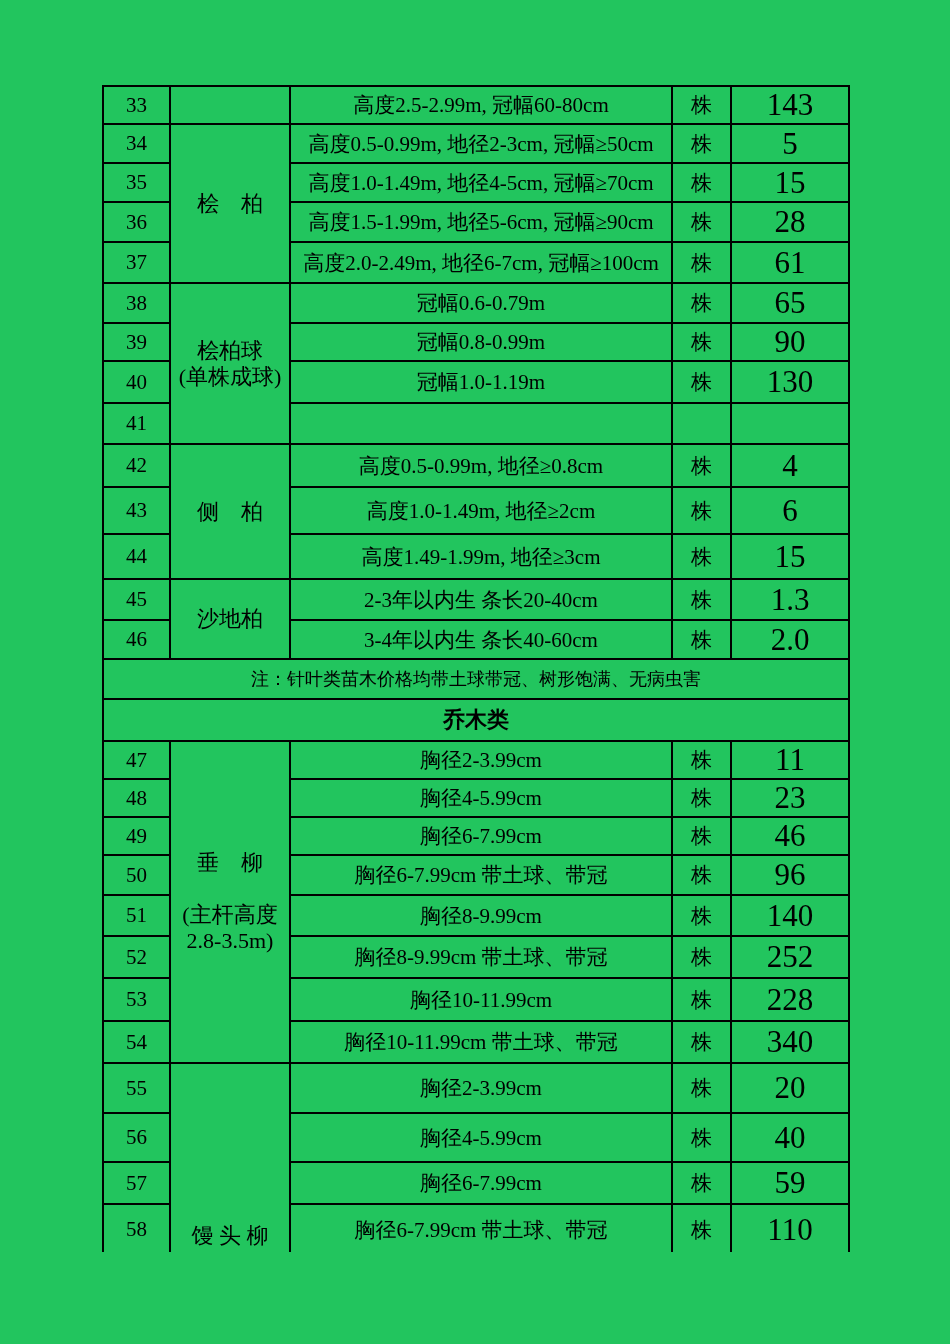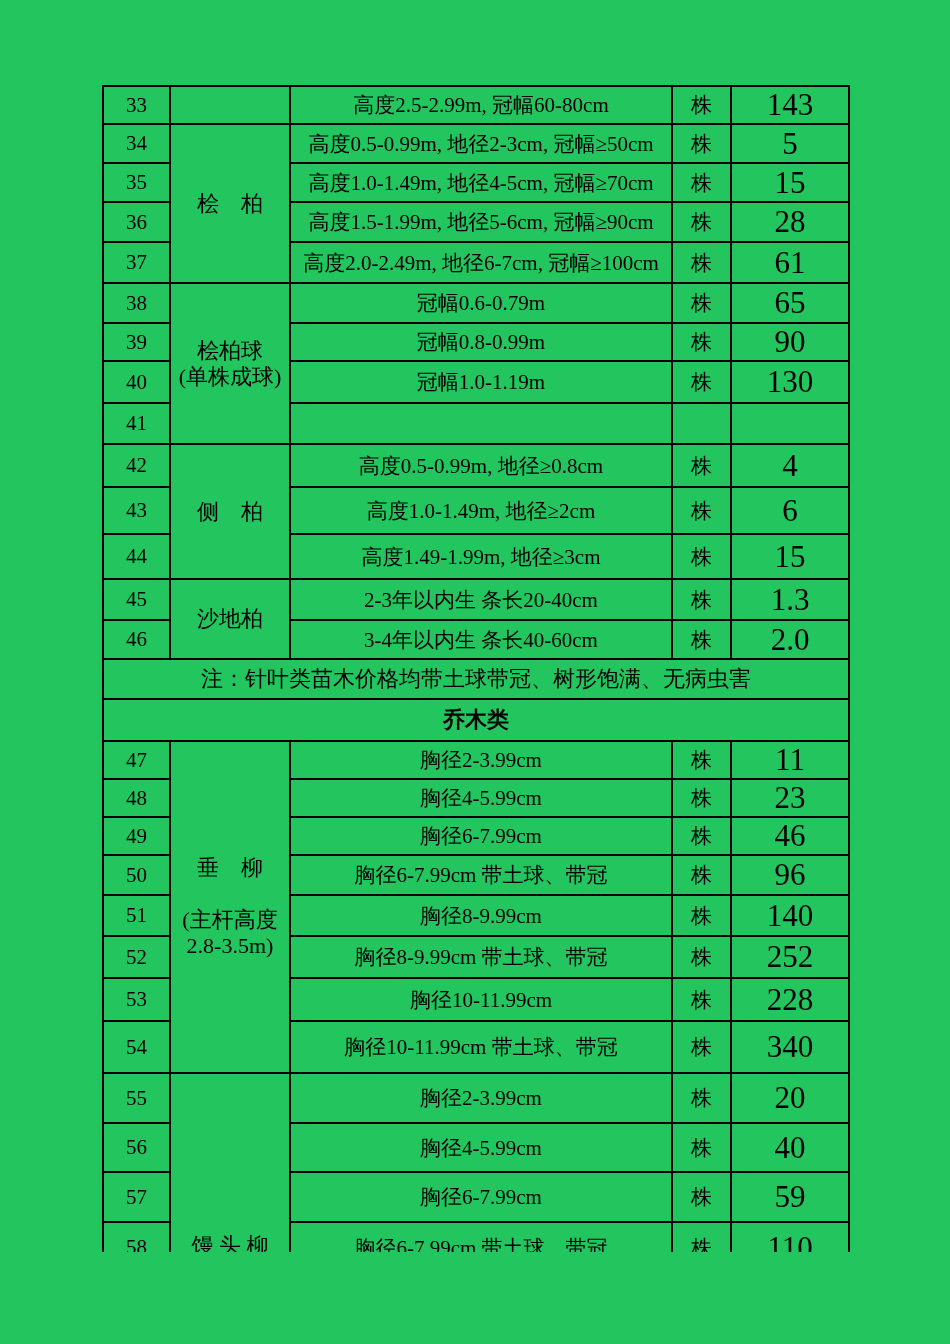--- a/index.html
+++ b/index.html
@@ -31,21 +31,21 @@
 
   
   td.no-top { border-top:none; }
 
   
   td.cut { vertical-align:top; position:relative; border-bottom:none; }
   td.cut .abs { position:absolute; top:158px; left:0; right:0; text-align:center; }
   td.cut .nline { min-height:27px; line-height:27px; }
 
   td.note-cell {
-    font-size:22px; text-align:left; padding-left:7px;
+    font-size:18px; text-align:left; padding-left:7px;
   }
   td.section-cell { font-size:22px; font-weight:700; }
 
   .footer {
     position:absolute; top:1286px; left:0; width:100%;
     text-align:center; font-size:17px;
   }
 </style>
 </head>
 <body>
@@ -220,21 +220,21 @@
             <td class="c-spec">胸径8-9.99cm 带土球、带冠</td>
             <td class="c-unit">株</td>
             <td class="c-price">252</td>
           </tr>
           <tr style="height: 43px;">
             <td class="c-num">53</td>
             <td class="c-spec">胸径10-11.99cm</td>
             <td class="c-unit">株</td>
             <td class="c-price">228</td>
           </tr>
-          <tr style="height: 52px;">
+          <tr style="height: 42px;">
             <td class="c-num">54</td>
             <td class="c-spec">胸径10-11.99cm 带土球、带冠</td>
             <td class="c-unit">株</td>
             <td class="c-price">340</td>
           </tr>
           <tr style="height: 50px;">
             <td class="c-num">55</td>
             <td class="c-name cut" rowspan="5">
               <div class="abs">
                 <div class="nline">馒 头 柳</div>
@@ -243,21 +243,21 @@
             <td class="c-spec">胸径2-3.99cm</td>
             <td class="c-unit">株</td>
             <td class="c-price">20</td>
           </tr>
           <tr style="height: 49px;">
             <td class="c-num">56</td>
             <td class="c-spec">胸径4-5.99cm</td>
             <td class="c-unit">株</td>
             <td class="c-price">40</td>
           </tr>
-          <tr style="height: 50px; margin-left: 20px;">
+          <tr style="height: 42px; margin-left: 20px;">
             <td class="c-num">57</td>
             <td class="c-spec">胸径6-7.99cm</td>
             <td class="c-unit">株</td>
             <td class="c-price">59</td>
           </tr>
           <tr style="height: 51px; padding-left: 39px;">
             <td class="c-num">58</td>
             <td class="c-spec">胸径6-7.99cm 带土球、带冠</td>
             <td class="c-unit">株</td>
             <td class="c-price">110</td>

